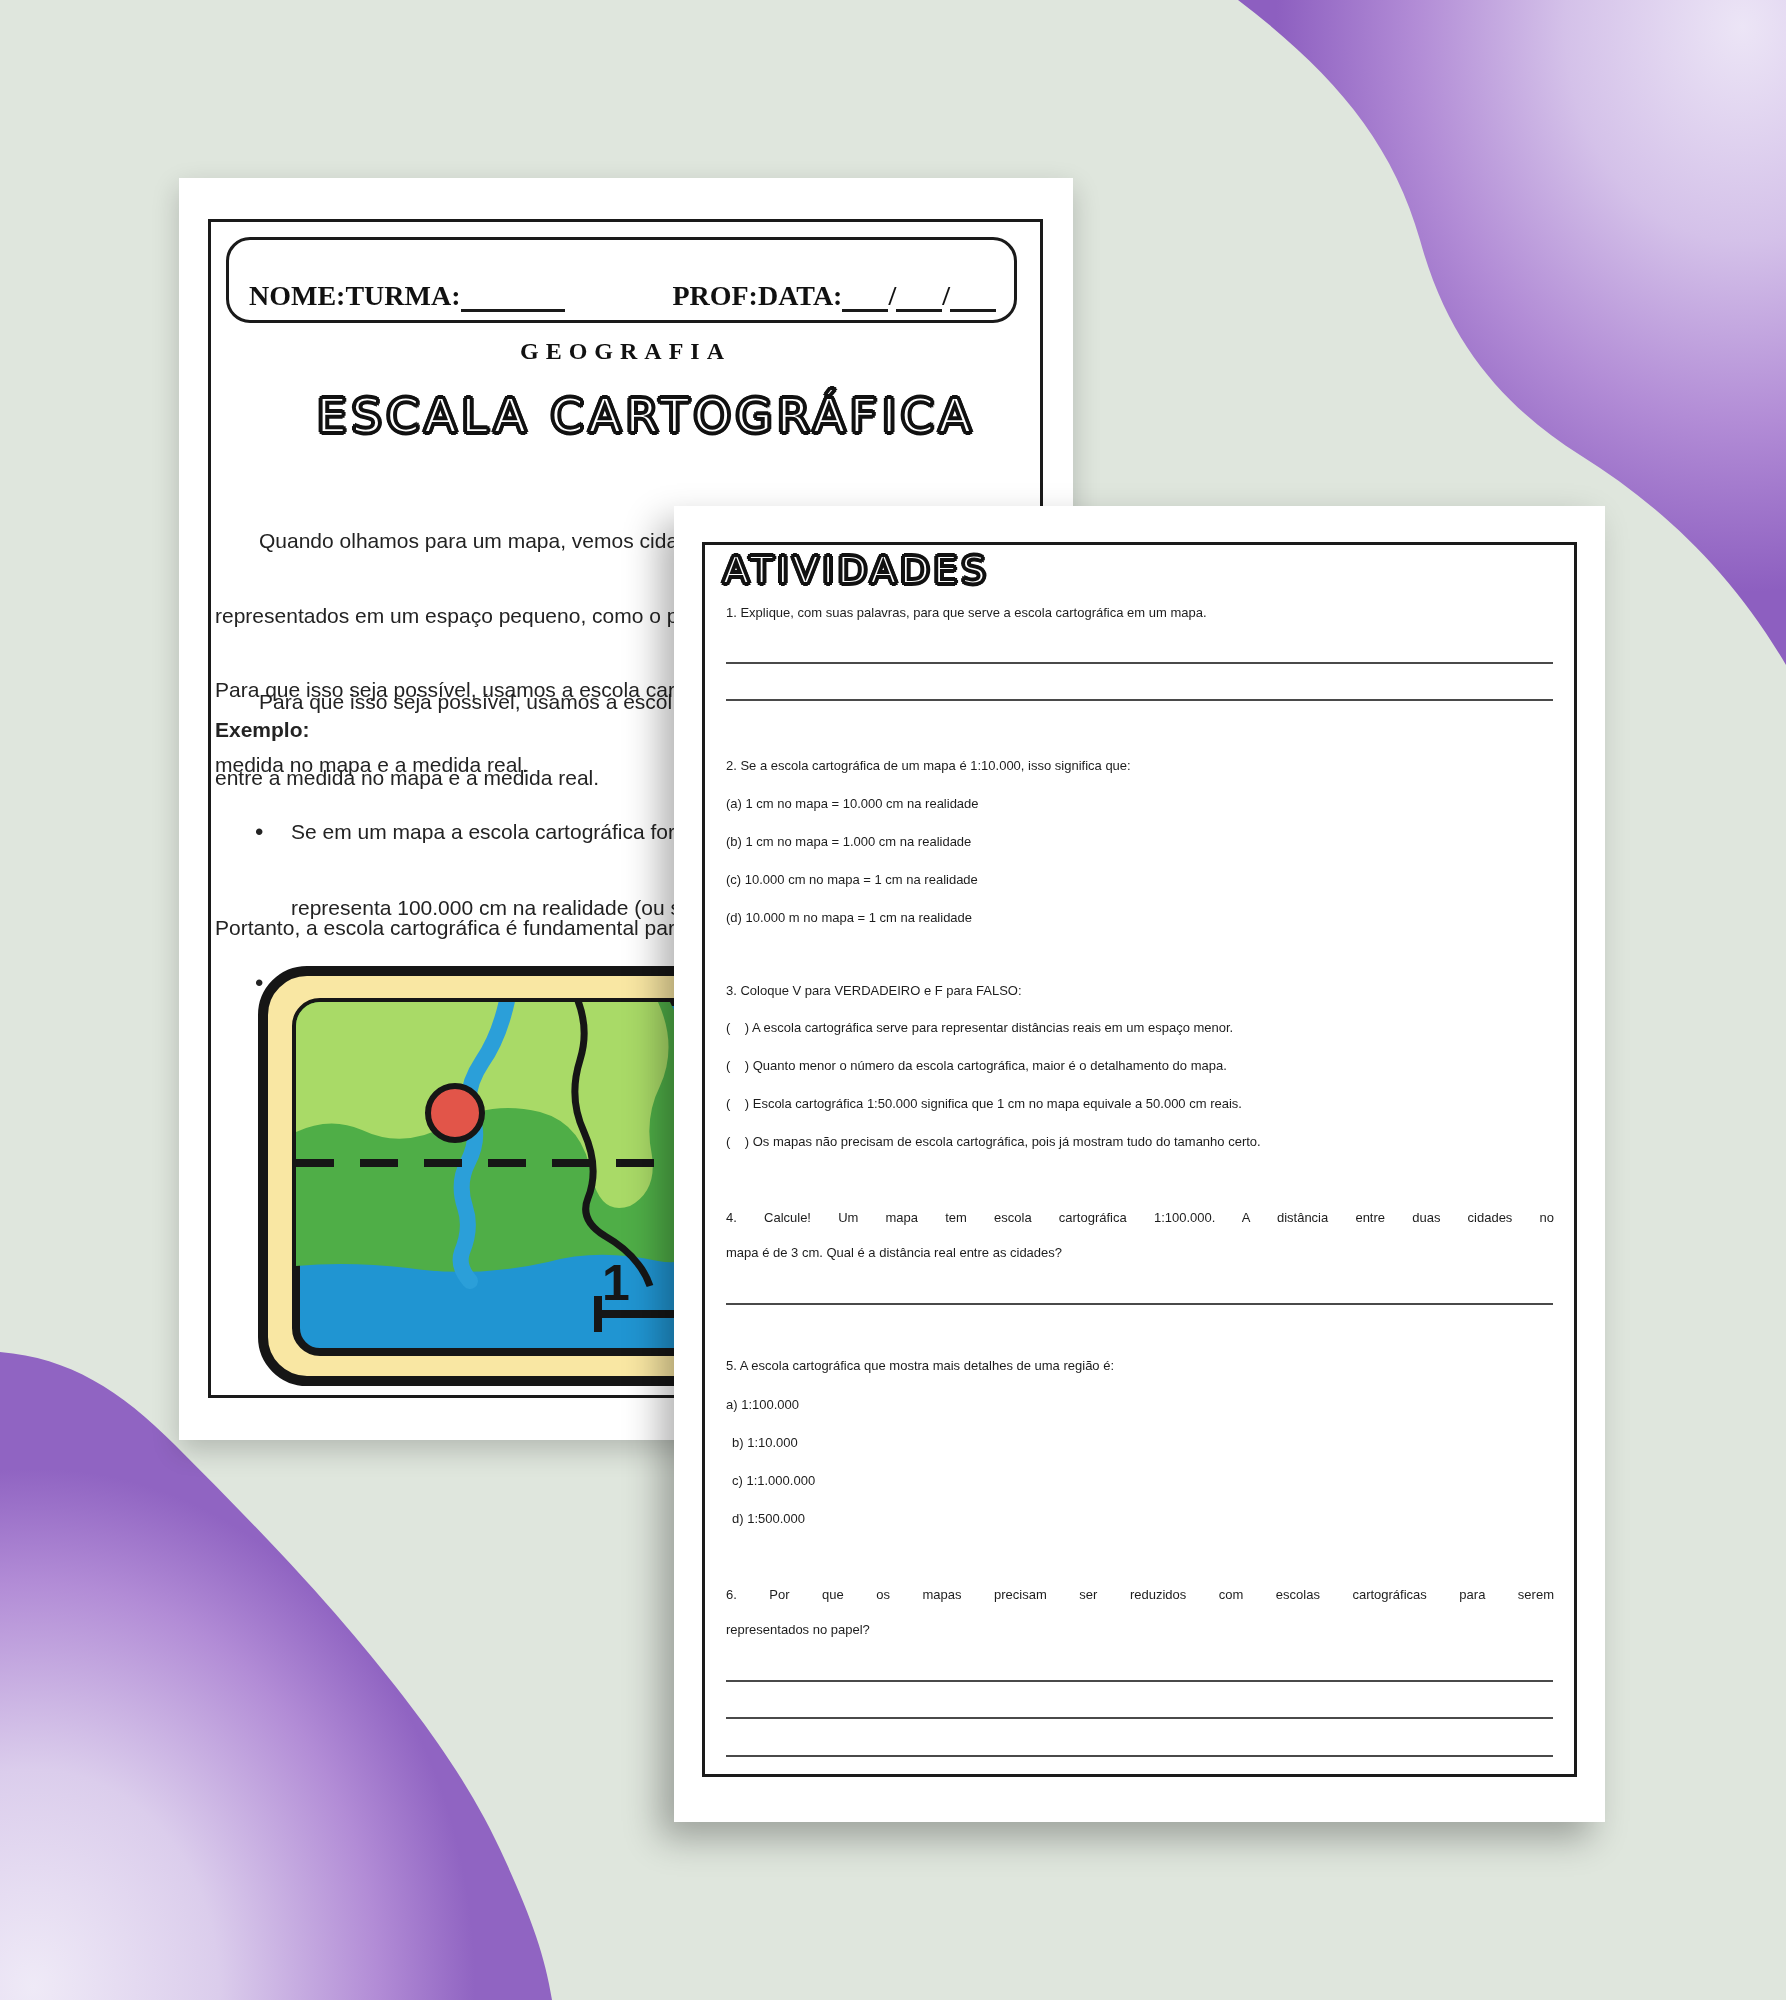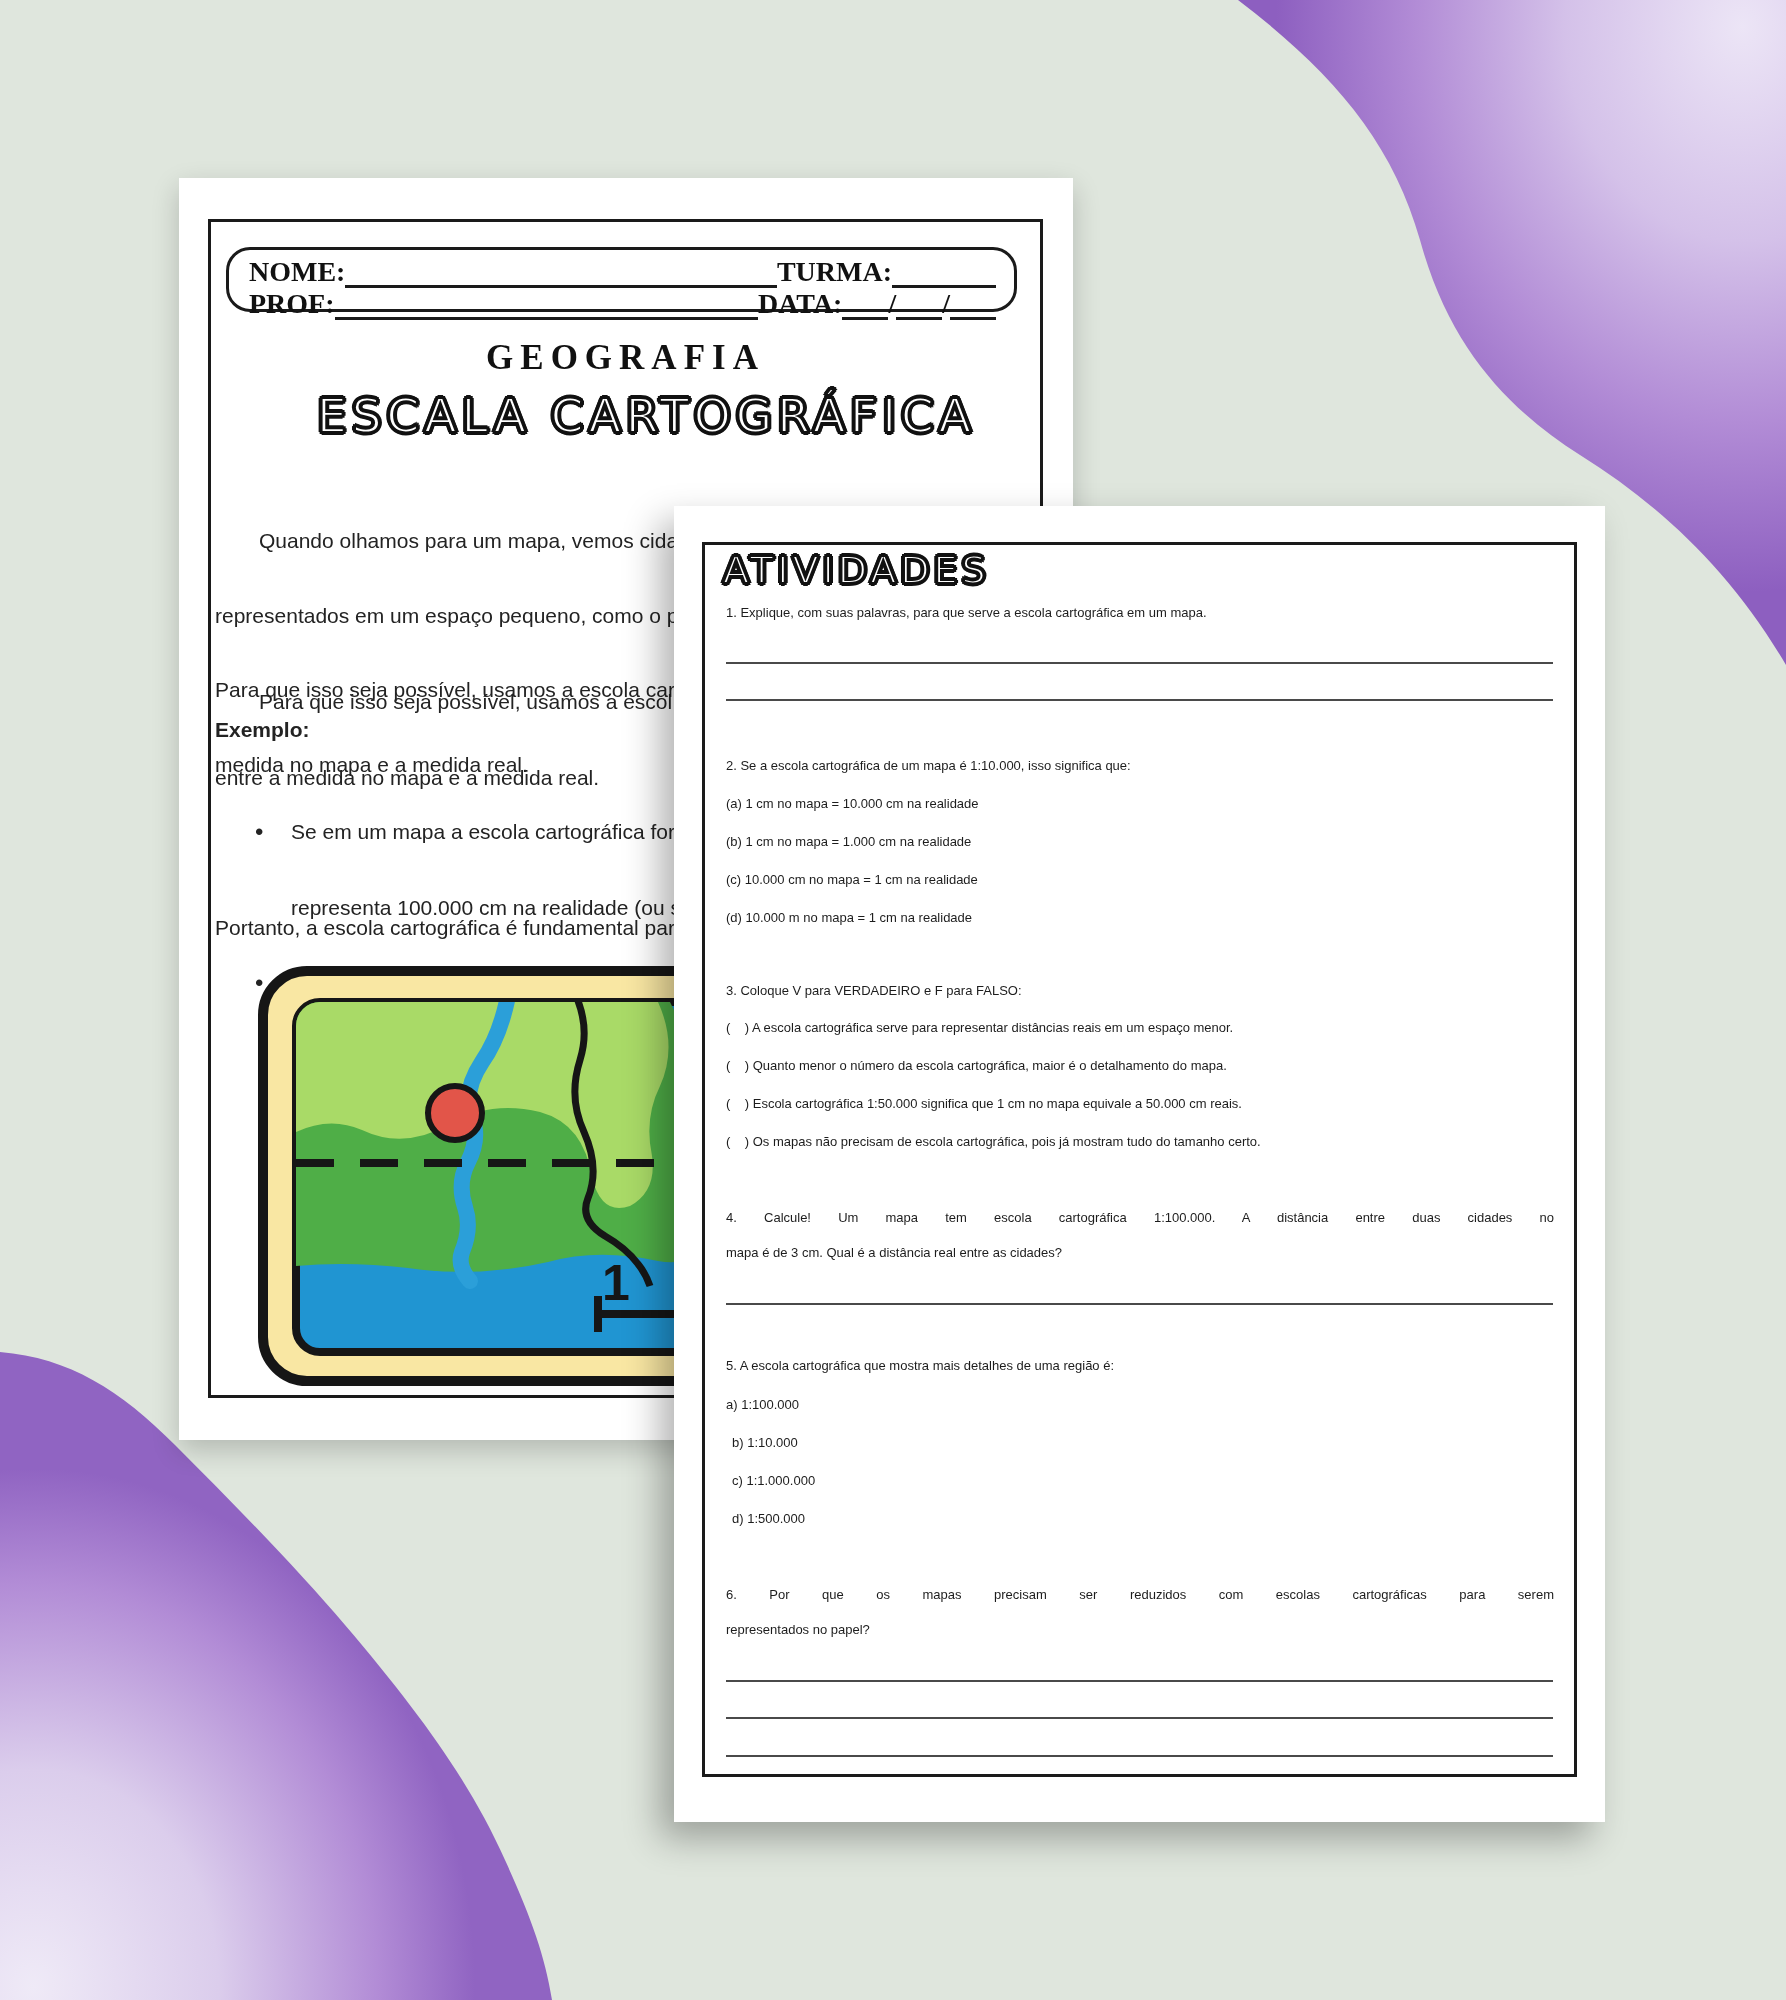--- a/index.html
+++ b/index.html
@@ -9,30 +9,30 @@
 
   
   .page{position:absolute;background:#ffffff;overflow:hidden;}
   .page1{left:179px;top:178px;width:894px;height:1262px;box-shadow:0 10px 26px rgba(0,0,0,.20);}
   .page2{left:674px;top:506px;width:931px;height:1316px;box-shadow:-14px 16px 34px rgba(0,0,0,.30);}
   .pframe{position:absolute;border:3px solid #1a1a1a;}
   .p1frame{left:29px;top:41px;right:30px;bottom:42px;}
   .p2frame{left:28px;top:36px;right:28px;bottom:45px;}
 
   
-  .idbox{position:absolute;left:47px;top:59px;width:791px;height:65px;border:3px solid #1a1a1a;border-radius:24px;
-         padding:6px 18px 8px 20px;box-sizing:border-box;display:flex;flex-direction:column;justify-content:space-between;margin-top:10px;}
+  .idbox{position:absolute;left:47px;top:59px;width:791px;height:86px;border:3px solid #1a1a1a;border-radius:24px;
+         padding:6px 18px 8px 20px;box-sizing:border-box;display:flex;flex-direction:row;justify-content:space-between;}
   .idrow{display:flex;align-items:flex-end;font-family:"Liberation Serif",serif;font-weight:bold;font-size:28px;color:#111;line-height:32px;}
   .idrow .lbl{white-space:pre;}
   .wline{border-bottom:3px solid #1a1a1a;height:26px;}
   .grow{flex:1 1 auto;}
   .w110{width:104px;} .w46{width:46px;}
 
   .subject{position:absolute;left:29px;top:160px;width:835px;text-align:center;
-           font-family:"Liberation Serif",serif;font-weight:bold;font-size:35px;letter-spacing:7px;color:#111;}
+           font-family:"Liberation Serif",serif;font-weight:bold;font-size:24px;letter-spacing:7px;color:#111;}
   .bubble{color:#fff;font-family:"DejaVu Sans","Liberation Sans",sans-serif;font-weight:400;
           -webkit-text-stroke:2px #111;
           text-shadow:3px 0 0 #111,-3px 0 0 #111,0 3px 0 #111,0 -3px 0 #111,2px 2px 0 #111,-2px 2px 0 #111,2px -2px 0 #111,-2px -2px 0 #111;margin-left:21px;}
   .title1{position:absolute;left:29px;top:210px;width:835px;text-align:center;font-size:47px;letter-spacing:5px;}
 
   .body1{position:absolute;left:36px;top:0;white-space:pre;font-size:21px;color:#232323;}
   .lh26 div{height:26.5px;line-height:26.5px;}
   .lh28 div{height:28px;line-height:28px;}
   .indent{padding-left:44px;}
   .ex{font-weight:bold;}

